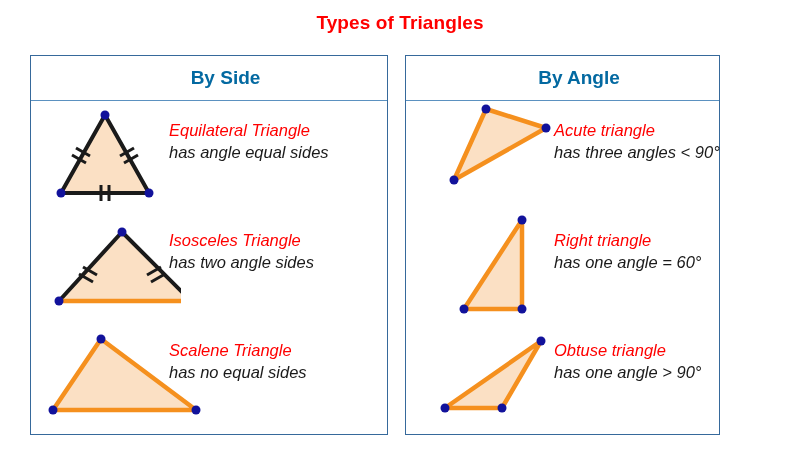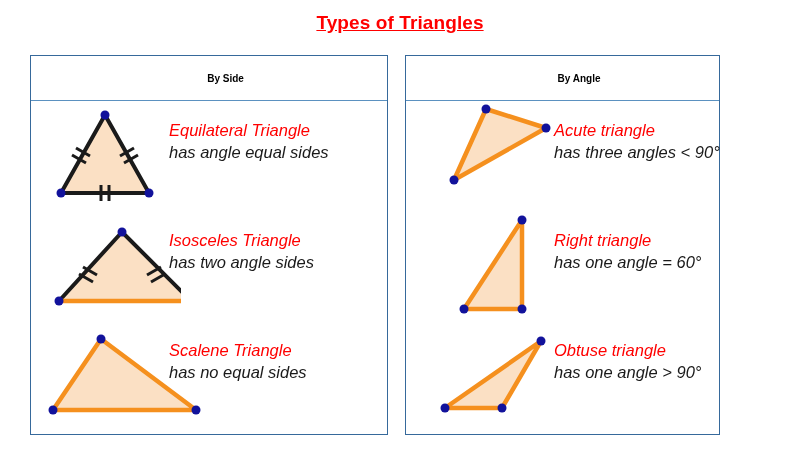--- a/index.html
+++ b/index.html
@@ -19,21 +19,20 @@
   #page-title {
     position: absolute;
     top: 12px;
     left: 0;
     width: 800px;
     text-align: center;
     color: #ff0000;
     font-weight: bold;
     font-size: 19px;
     letter-spacing: 0.1px;
-    text-decoration: underline;
   }
 
   .panel {
     position: absolute;
     top: 55px;
     height: 380px;
     border: 1.6px solid #36699b;
     box-sizing: border-box;
     background: #ffffff;
   }
@@ -42,23 +41,23 @@
 
   .panel-header {
     height: 45px;
     border-bottom: 1.6px solid #5b91c0;
     box-sizing: border-box;
     display: flex;
     align-items: center;
     justify-content: center;
   }
   .panel-header-label {
-    color: #000000;
+    color: #0369a1;
     font-weight: bold;
-    font-size: 10px;
+    font-size: 19px;
     margin-left: 33px;
   }
 
   .panel-body {
     position: relative;
     height: 332px;
     font-style: italic;
   }
 
   .row {

